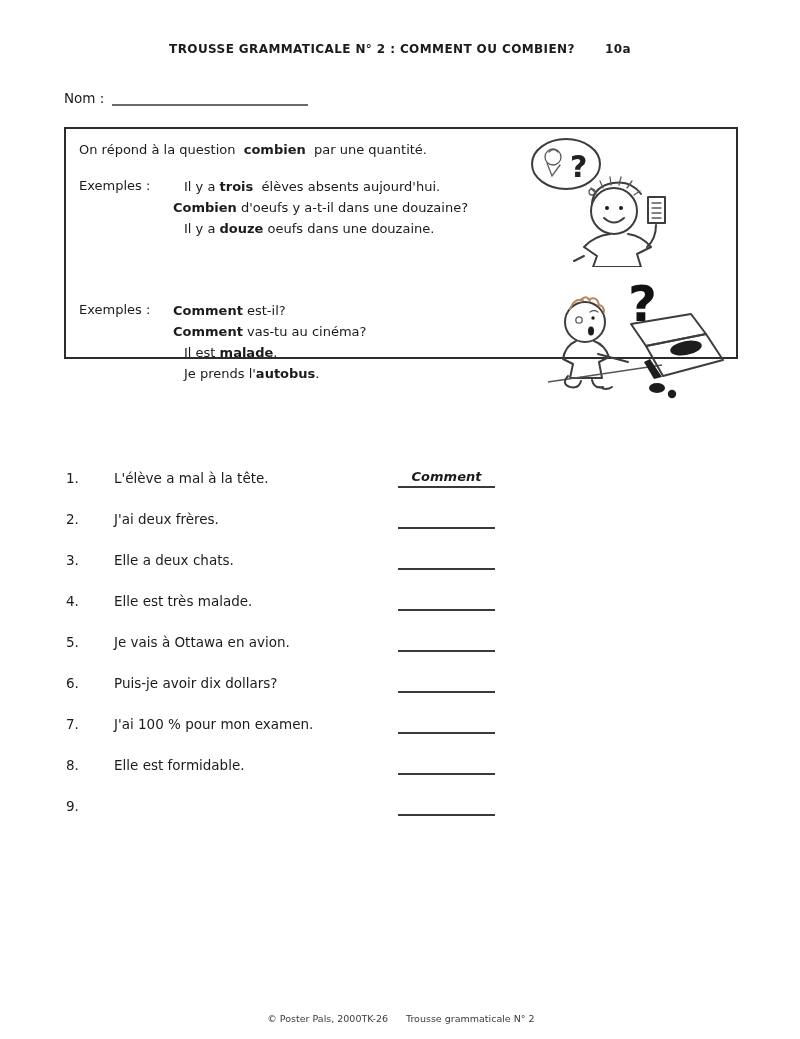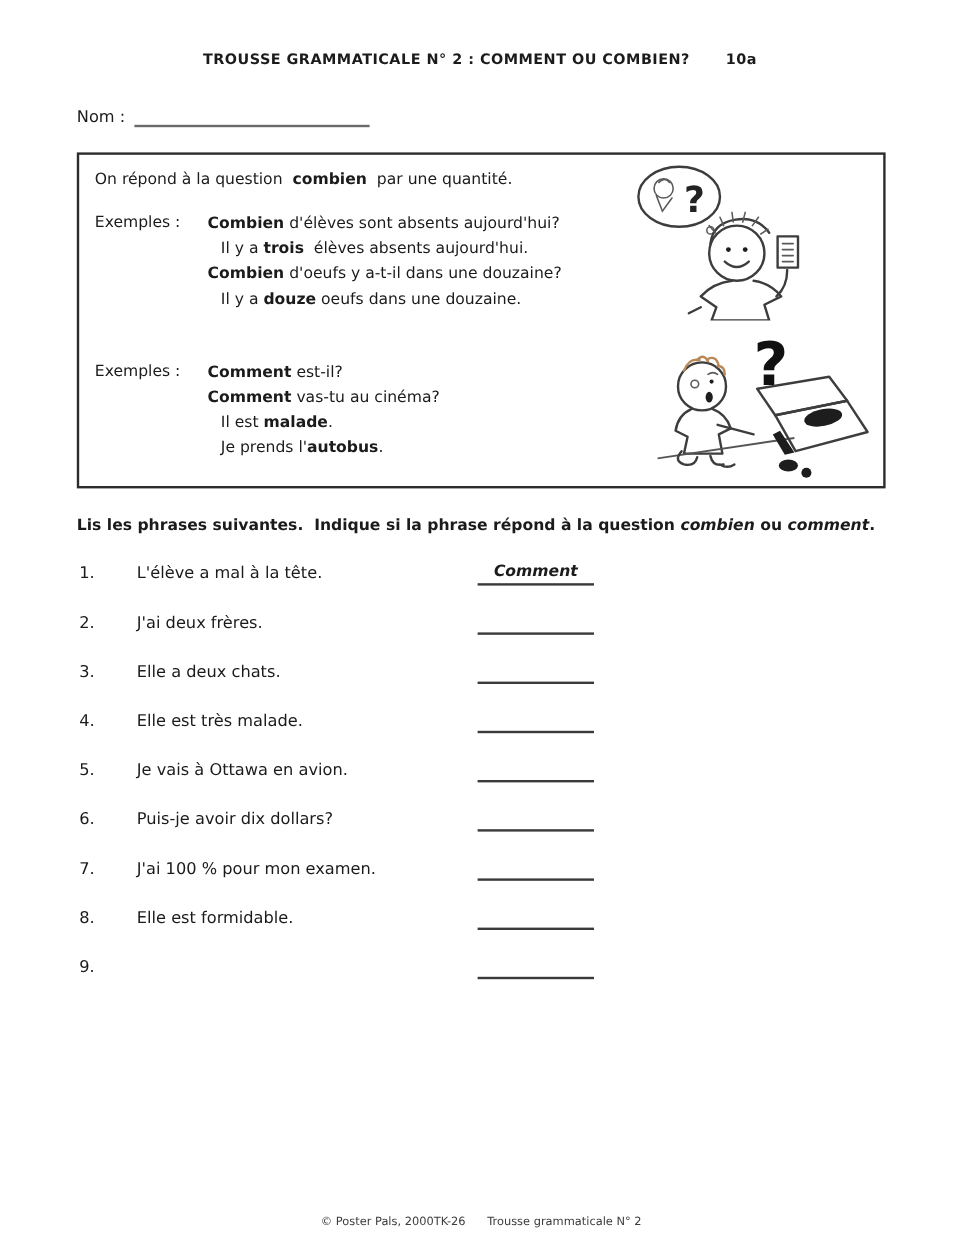--- a/index.html
+++ b/index.html
@@ -14,21 +14,21 @@
     display:flex; justify-content:center; align-items:baseline; gap:30px;
     font-weight:bold; font-size:12px; letter-spacing:0.4px; white-space:nowrap;
   }
 
   
   .nom-row { position:absolute; top:90px; left:64px; font-size:13.5px; display:flex; align-items:center; }
   .nom-line { display:inline-block; width:196px; height:13px; border-bottom:2px solid #6a6a6a; margin-left:8px; }
 
   
   .rule-box {
-    position:absolute; left:64px; top:127px; width:674px; height:280px;
+    position:absolute; left:64px; top:127px; width:674px; height:232px;
     border:2px solid #2c2c2c; background:#fff; box-sizing:border-box;text-decoration:underline;
   }
   .rule-section { position:absolute; left:13px; font-size:13px; line-height:20px; }
   .rule-section.s1 { top:11px; }
   .rule-section.s2 { top:155px; }
   .rich { white-space:pre-wrap; }
   .examples-row { display:flex; margin-top:16px; }
   .examples-label { width:94px; flex:0 0 94px; }
   .example-lines div { line-height:21px; }
   .example-lines .indent { padding-left:11px; }
@@ -81,21 +81,20 @@
     <span class="nom-line"></span>
   </div>
 
   <div class="rule-box">
 
     <div class="rule-section s1">
       <div class="rich"><span>On répond à la question  </span><span style="font-weight: bold;">combien</span><span>  par une quantité.</span></div>
       <div class="examples-row">
         <div class="examples-label">Exemples :</div>
         <div class="example-lines">
-          <div class="rich"><span style="font-weight: bold;">Combien</span><span> d'élèves sont absents aujourd'hui?</span></div>
           <div class="rich indent"><span>Il y a </span><span style="font-weight: bold;">trois</span><span>  élèves absents aujourd'hui.</span></div>
           <div class="rich"><span style="font-weight: bold;">Combien</span><span> d'oeufs y a-t-il dans une douzaine?</span></div>
           <div class="rich indent"><span>Il y a </span><span style="font-weight: bold; margin-top: 24px;">douze</span><span> oeufs dans une douzaine.</span></div>
         </div>
       </div>
     </div>
 
     <div class="rule-section s2">
       <div class="examples-row">
         <div class="examples-label">Exemples :</div>
@@ -144,21 +143,20 @@
       <ellipse cx="146" cy="73" rx="16" ry="7" class="dark" transform="rotate(-11 146 73)"></ellipse>
       <path d="M110 84 l12 18 l-8 2 l-10 -17 Z" class="dark"></path>
       <path d="M28 101 q-7 8 2 11 q9 2 11 -6" class="ln"></path>
       <path d="M52 105 q2 9 11 7 M60 112 q6 4 12 0" class="ln"></path>
       <ellipse cx="117" cy="113" rx="8" ry="5" class="dark"></ellipse>
       <circle cx="132" cy="119" r="4.2" class="dark"></circle>
     </svg>
 
   </div>
 
-  <div class="instruction rich"><span>Lis les phrases suivantes.  Indique si la phrase répond à la question </span><span style="font-style: italic;">combien</span><span> ou </span><span style="font-style: italic;">comment</span><span>.</span></div>
 
   <div class="exercise">
     <div class="ex-row">
       <span class="ex-num">1.</span>
       <span class="ex-text">L'élève a mal à la tête.</span>
       <span class="ex-answer">Comment</span>
     </div>
     <div class="ex-row">
       <span class="ex-num">2.</span>
       <span class="ex-text">J'ai deux frères.</span>

